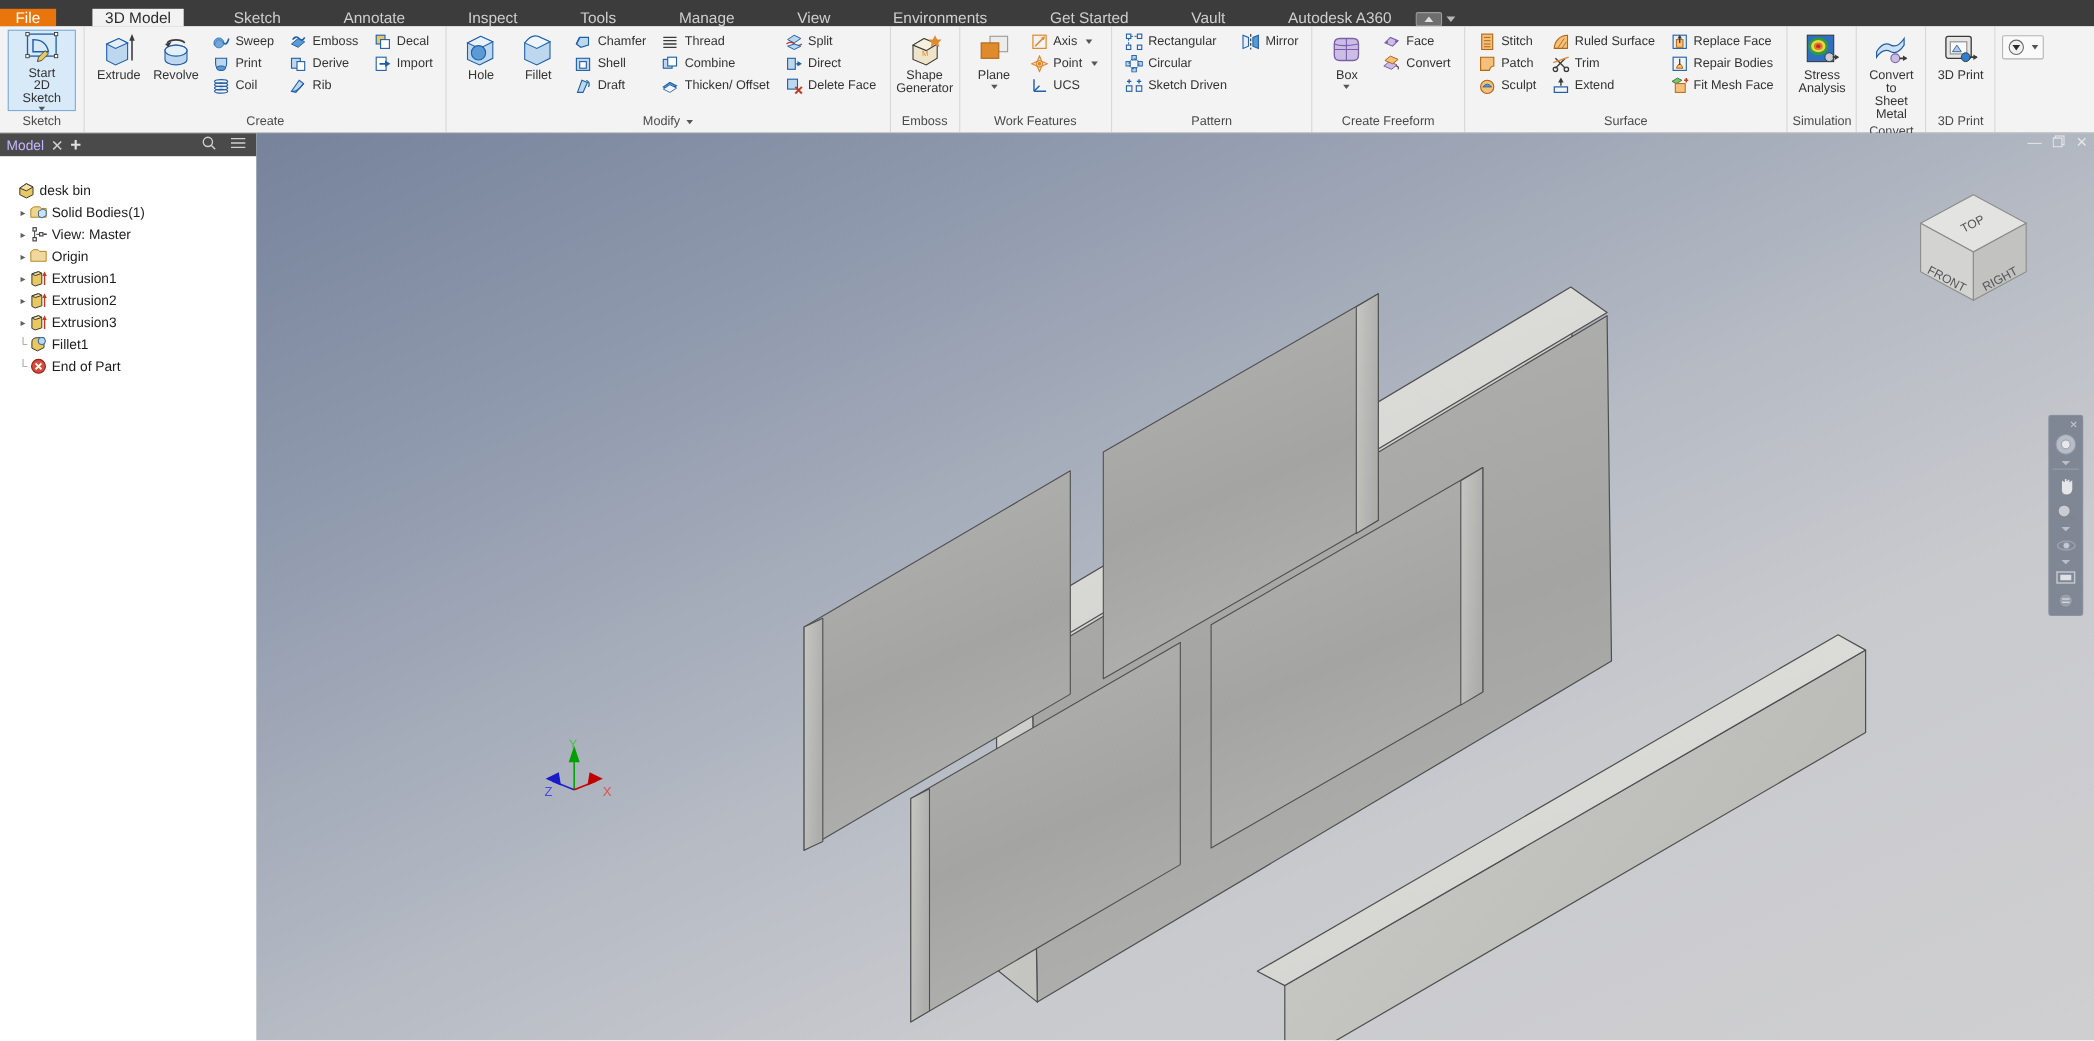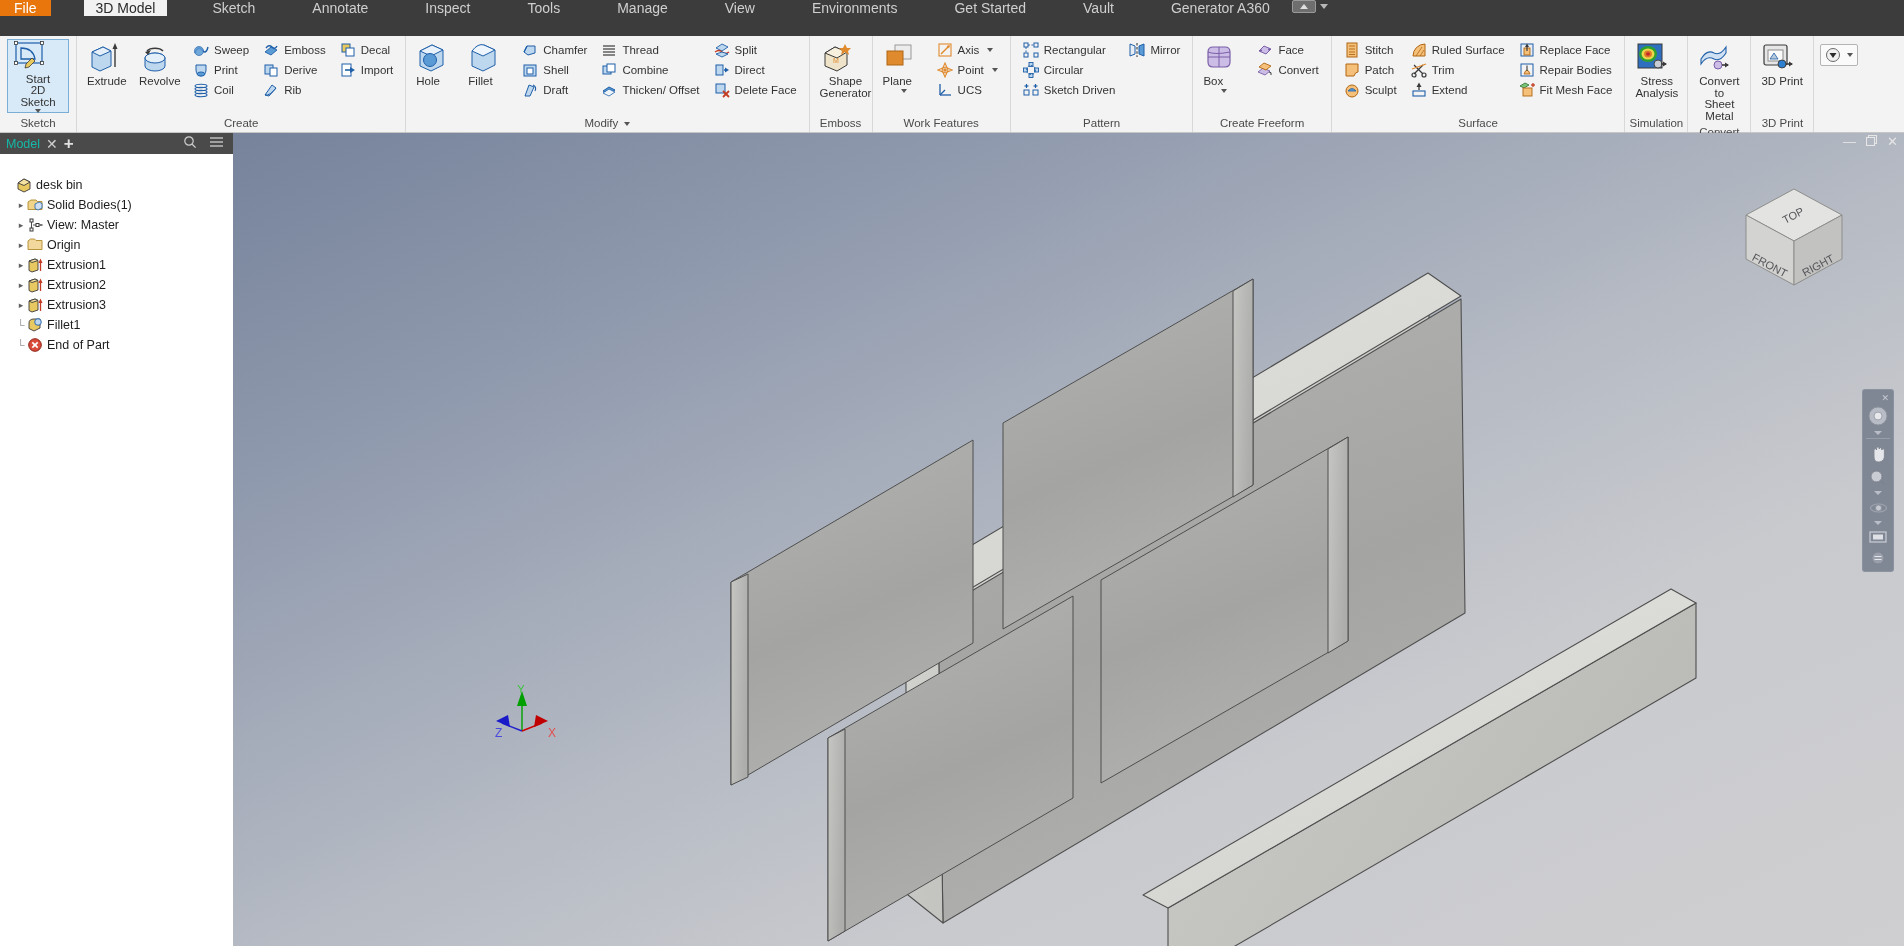--- a/index.html
+++ b/index.html
@@ -3,21 +3,21 @@
 <meta charset="utf-8">
 <style>
   * { box-sizing: border-box; margin: 0; padding: 0; }
   html, body {
     width: 1904px; height: 946px; overflow: hidden;
     font-family: "Liberation Sans", sans-serif;
     background: #ffffff;
   }
   
   #menubar {
-    height: 36px; background: #3c3c3c; display: flex; align-items: flex-start;
+    height: 24px; background: #3c3c3c; display: flex; align-items: flex-end;
     font-size: 14px; color: #d4d4d4; position: relative;
   }
   .menu-file {
     background: #e8760c; color: #ffffff; padding: 0 14px;
     display: flex; align-items: center; font-size: 14px;
   }
   .menu-item {
     padding: 0 12px; display: flex; align-items: center; color: #cfcfcf;
     white-space: nowrap;
     margin-left: 33px;
@@ -48,21 +48,21 @@
   .panel {
     display: flex; flex-direction: column; justify-content: space-between;
     border-right: 1px solid #d8d8d8; position: relative; padding-top: 3px;
   }
   .panel-body { display: flex; align-items: flex-start; padding: 0 5px; flex: 1; }
   .panel-label {
     text-align: center; font-size: 11.5px; color: #4a4a4a; height: 17px;
     line-height: 17px; white-space: nowrap;
   }
   .big-btn {
-    display: flex; flex-direction: column; align-items: flex-start;
+    display: flex; flex-direction: column; align-items: center;
     padding: 2px 5px; width: 52px; cursor: default;
   }
   .big-btn .lbl { font-size: 11.5px; color: #333; text-align: center; line-height: 11.5px; margin-top: 3px; }
   .big-btn.sel {
     background: #d8e9f7; border: 1px solid #7aaed6; width: 62px;
     height: 74px; justify-content: center; margin: 0 2px;
   }
   .small-col { display: flex; flex-direction: column; padding: 1px 3px 0 3px; }
   .small-btn {
     display: flex; align-items: center; gap: 5px; height: 20px; padding: 0 4px;
@@ -89,21 +89,21 @@
     border-radius: 2px;
   }
   
   #main { display: flex; height: 825px; }
   
   #browser { width: 233px; background: #ffffff; display: flex; flex-direction: column; }
   #browser-head {
     height: 21px; background: #4a4a4a; display: flex; align-items: center;
     font-size: 12.5px; color: #e0e0e0; padding-left: 6px; gap: 6px;
   }
-  #browser-head .bh-title { color: #14b8a6; }
+  #browser-head .bh-title { color: #c4b5fd; }
   .bh-icon { color: #cfcfcf; font-size: 14px; cursor: default; }
   .bh-plus { color: #e0e0e0; font-size: 17px; font-weight: bold; line-height: 1; }
   .bh-spacer { flex: 1; }
   #tree { padding: 4px 0 0 4px; font-size: 12.5px; color: #1d1d1d; margin-top: 17px; }
   .tnode { display: flex; align-items: center; height: 20px; white-space: nowrap; }
   .texp {
     width: 12px; flex: 0 0 12px; font-size: 9px; color: #606060;
     display: flex; align-items: center; justify-content: center;
   }
   .tdash {
@@ -145,21 +145,21 @@
   <div class="menu-item active">3D Model</div>
   <div class="menu-item">Sketch</div>
   <div class="menu-item">Annotate</div>
   <div class="menu-item">Inspect</div>
   <div class="menu-item">Tools</div>
   <div class="menu-item">Manage</div>
   <div class="menu-item">View</div>
   <div class="menu-item">Environments</div>
   <div class="menu-item">Get Started</div>
   <div class="menu-item">Vault</div>
-  <div class="menu-item">Generator A360</div>
+  <div class="menu-item">Autodesk A360</div>
   <div class="menu-dropdown-btn">
     <span class="mini-box"></span>
     <span class="tiny-caret"></span>
   </div>
 </div>
 
 <div id="ribbon">
     <div class="panel">
       <div class="panel-body">
         <div class="big-btn sel">

